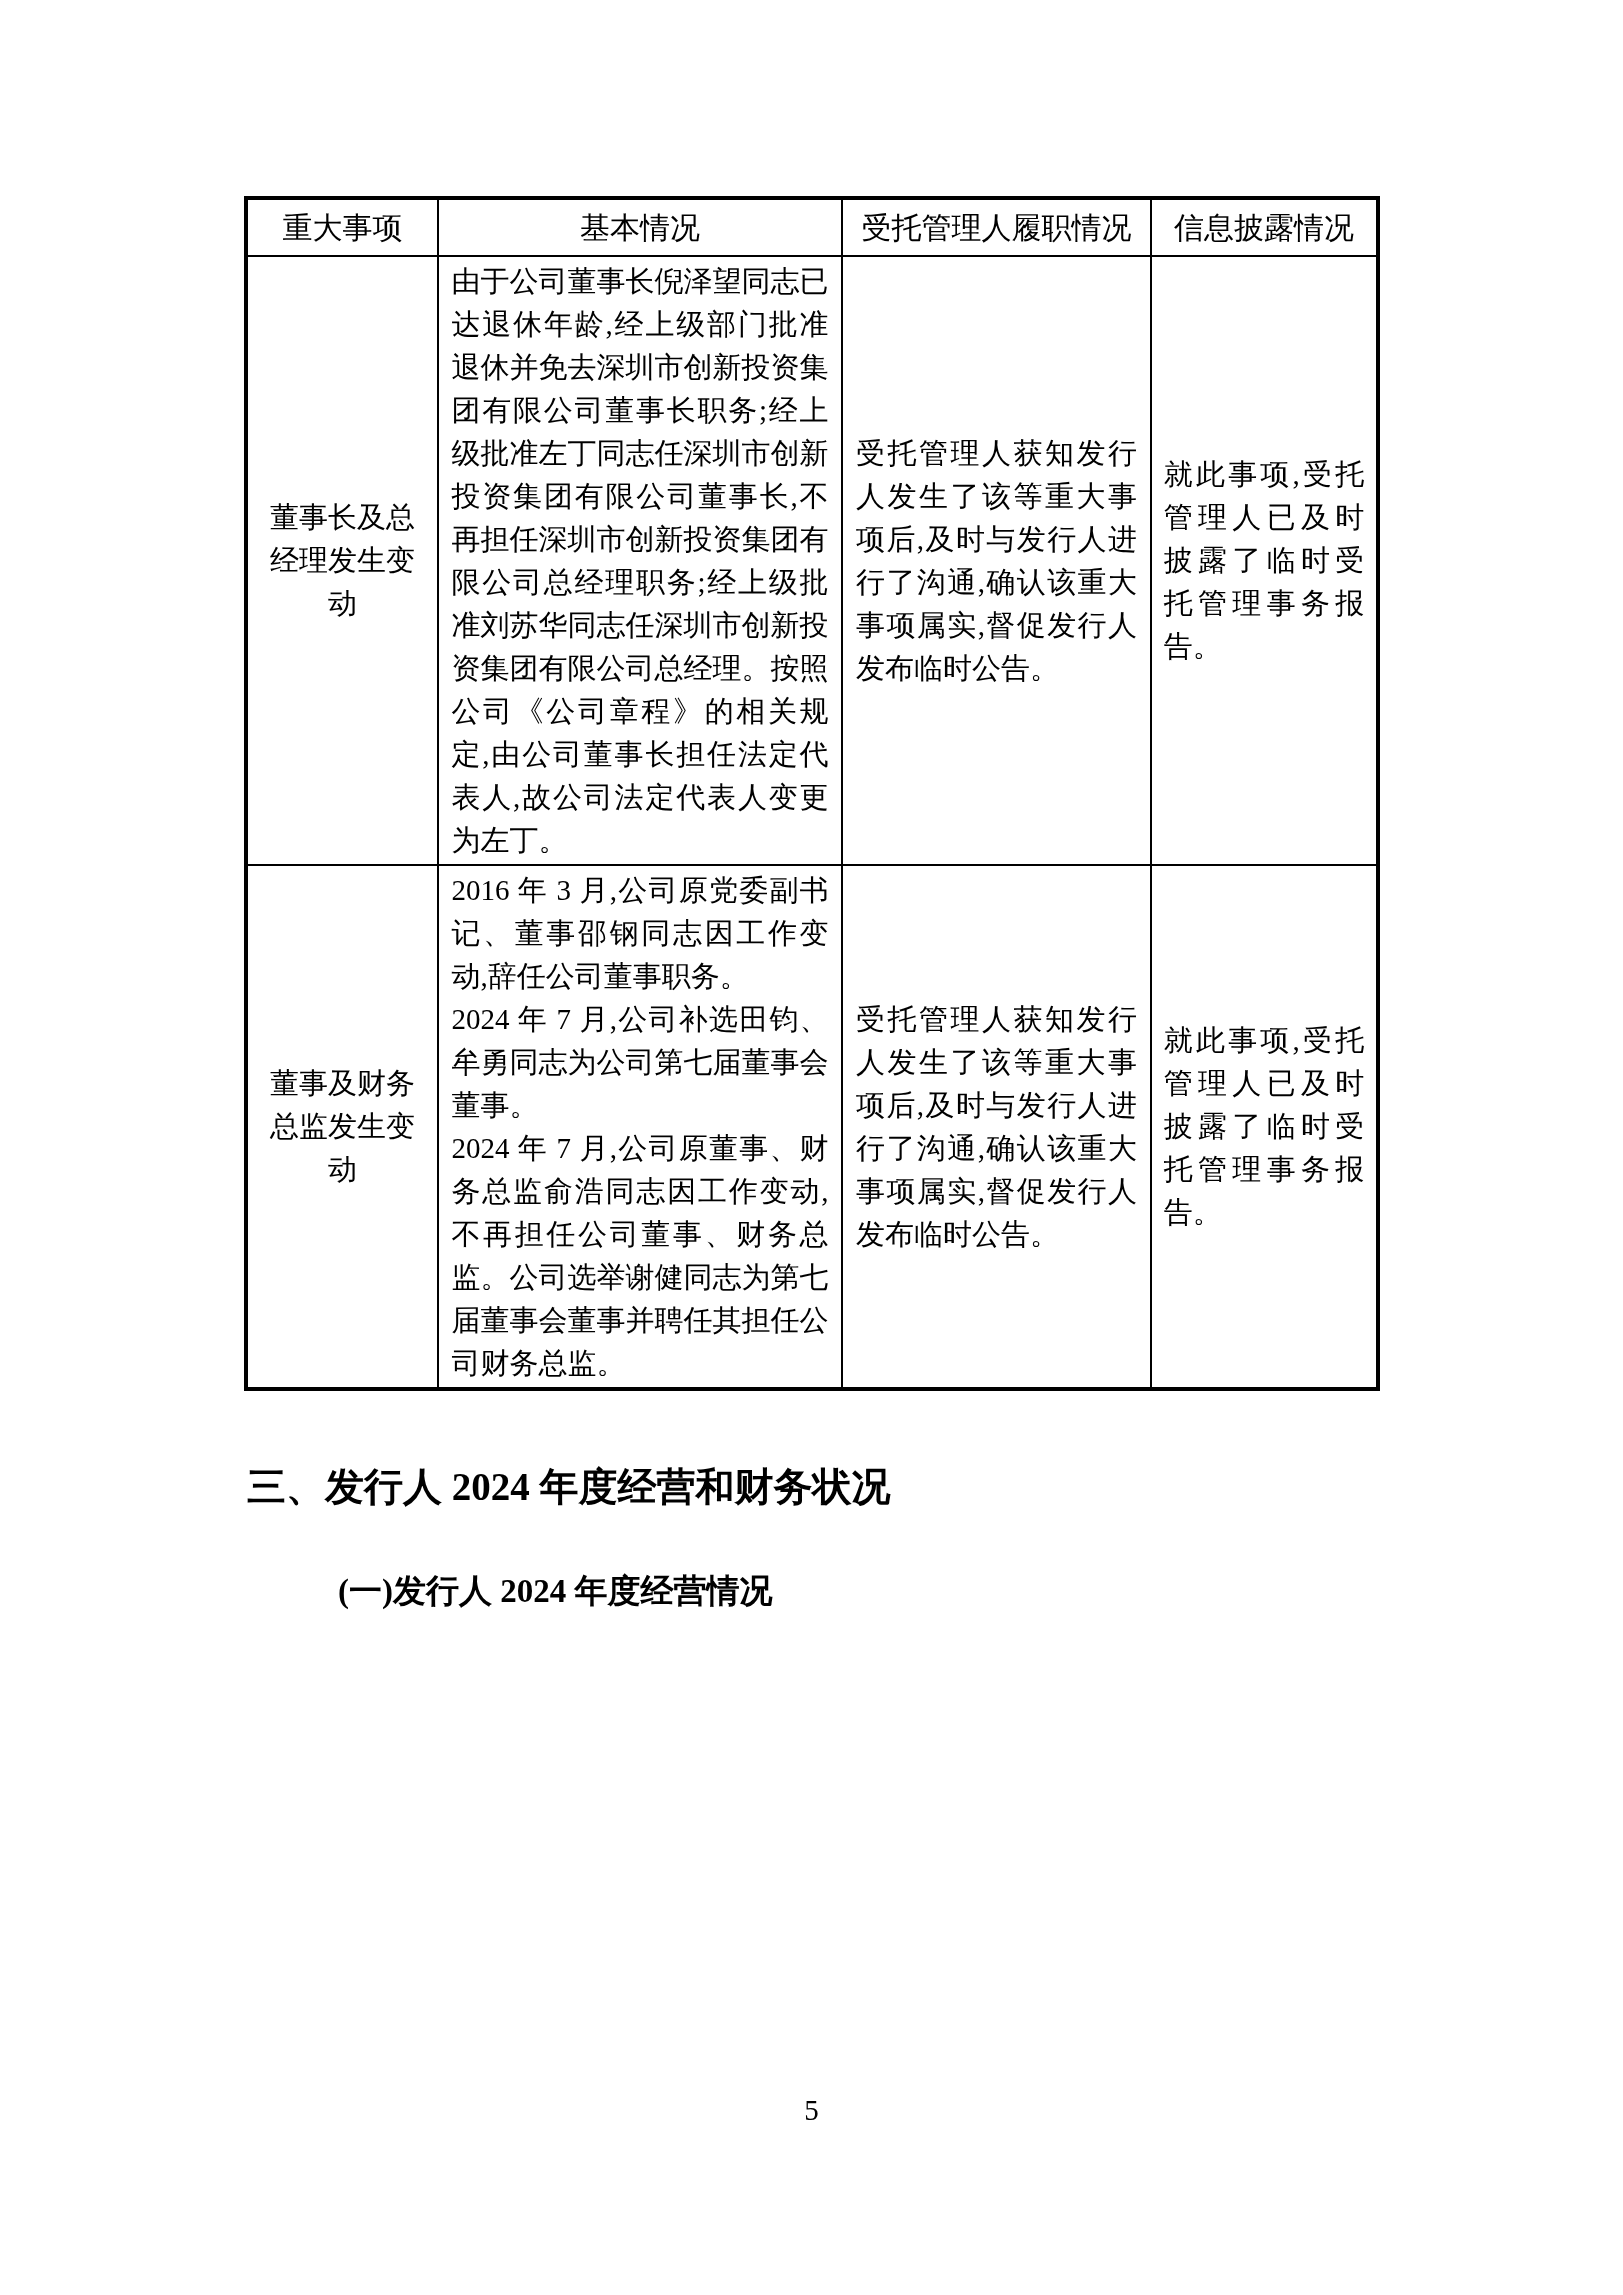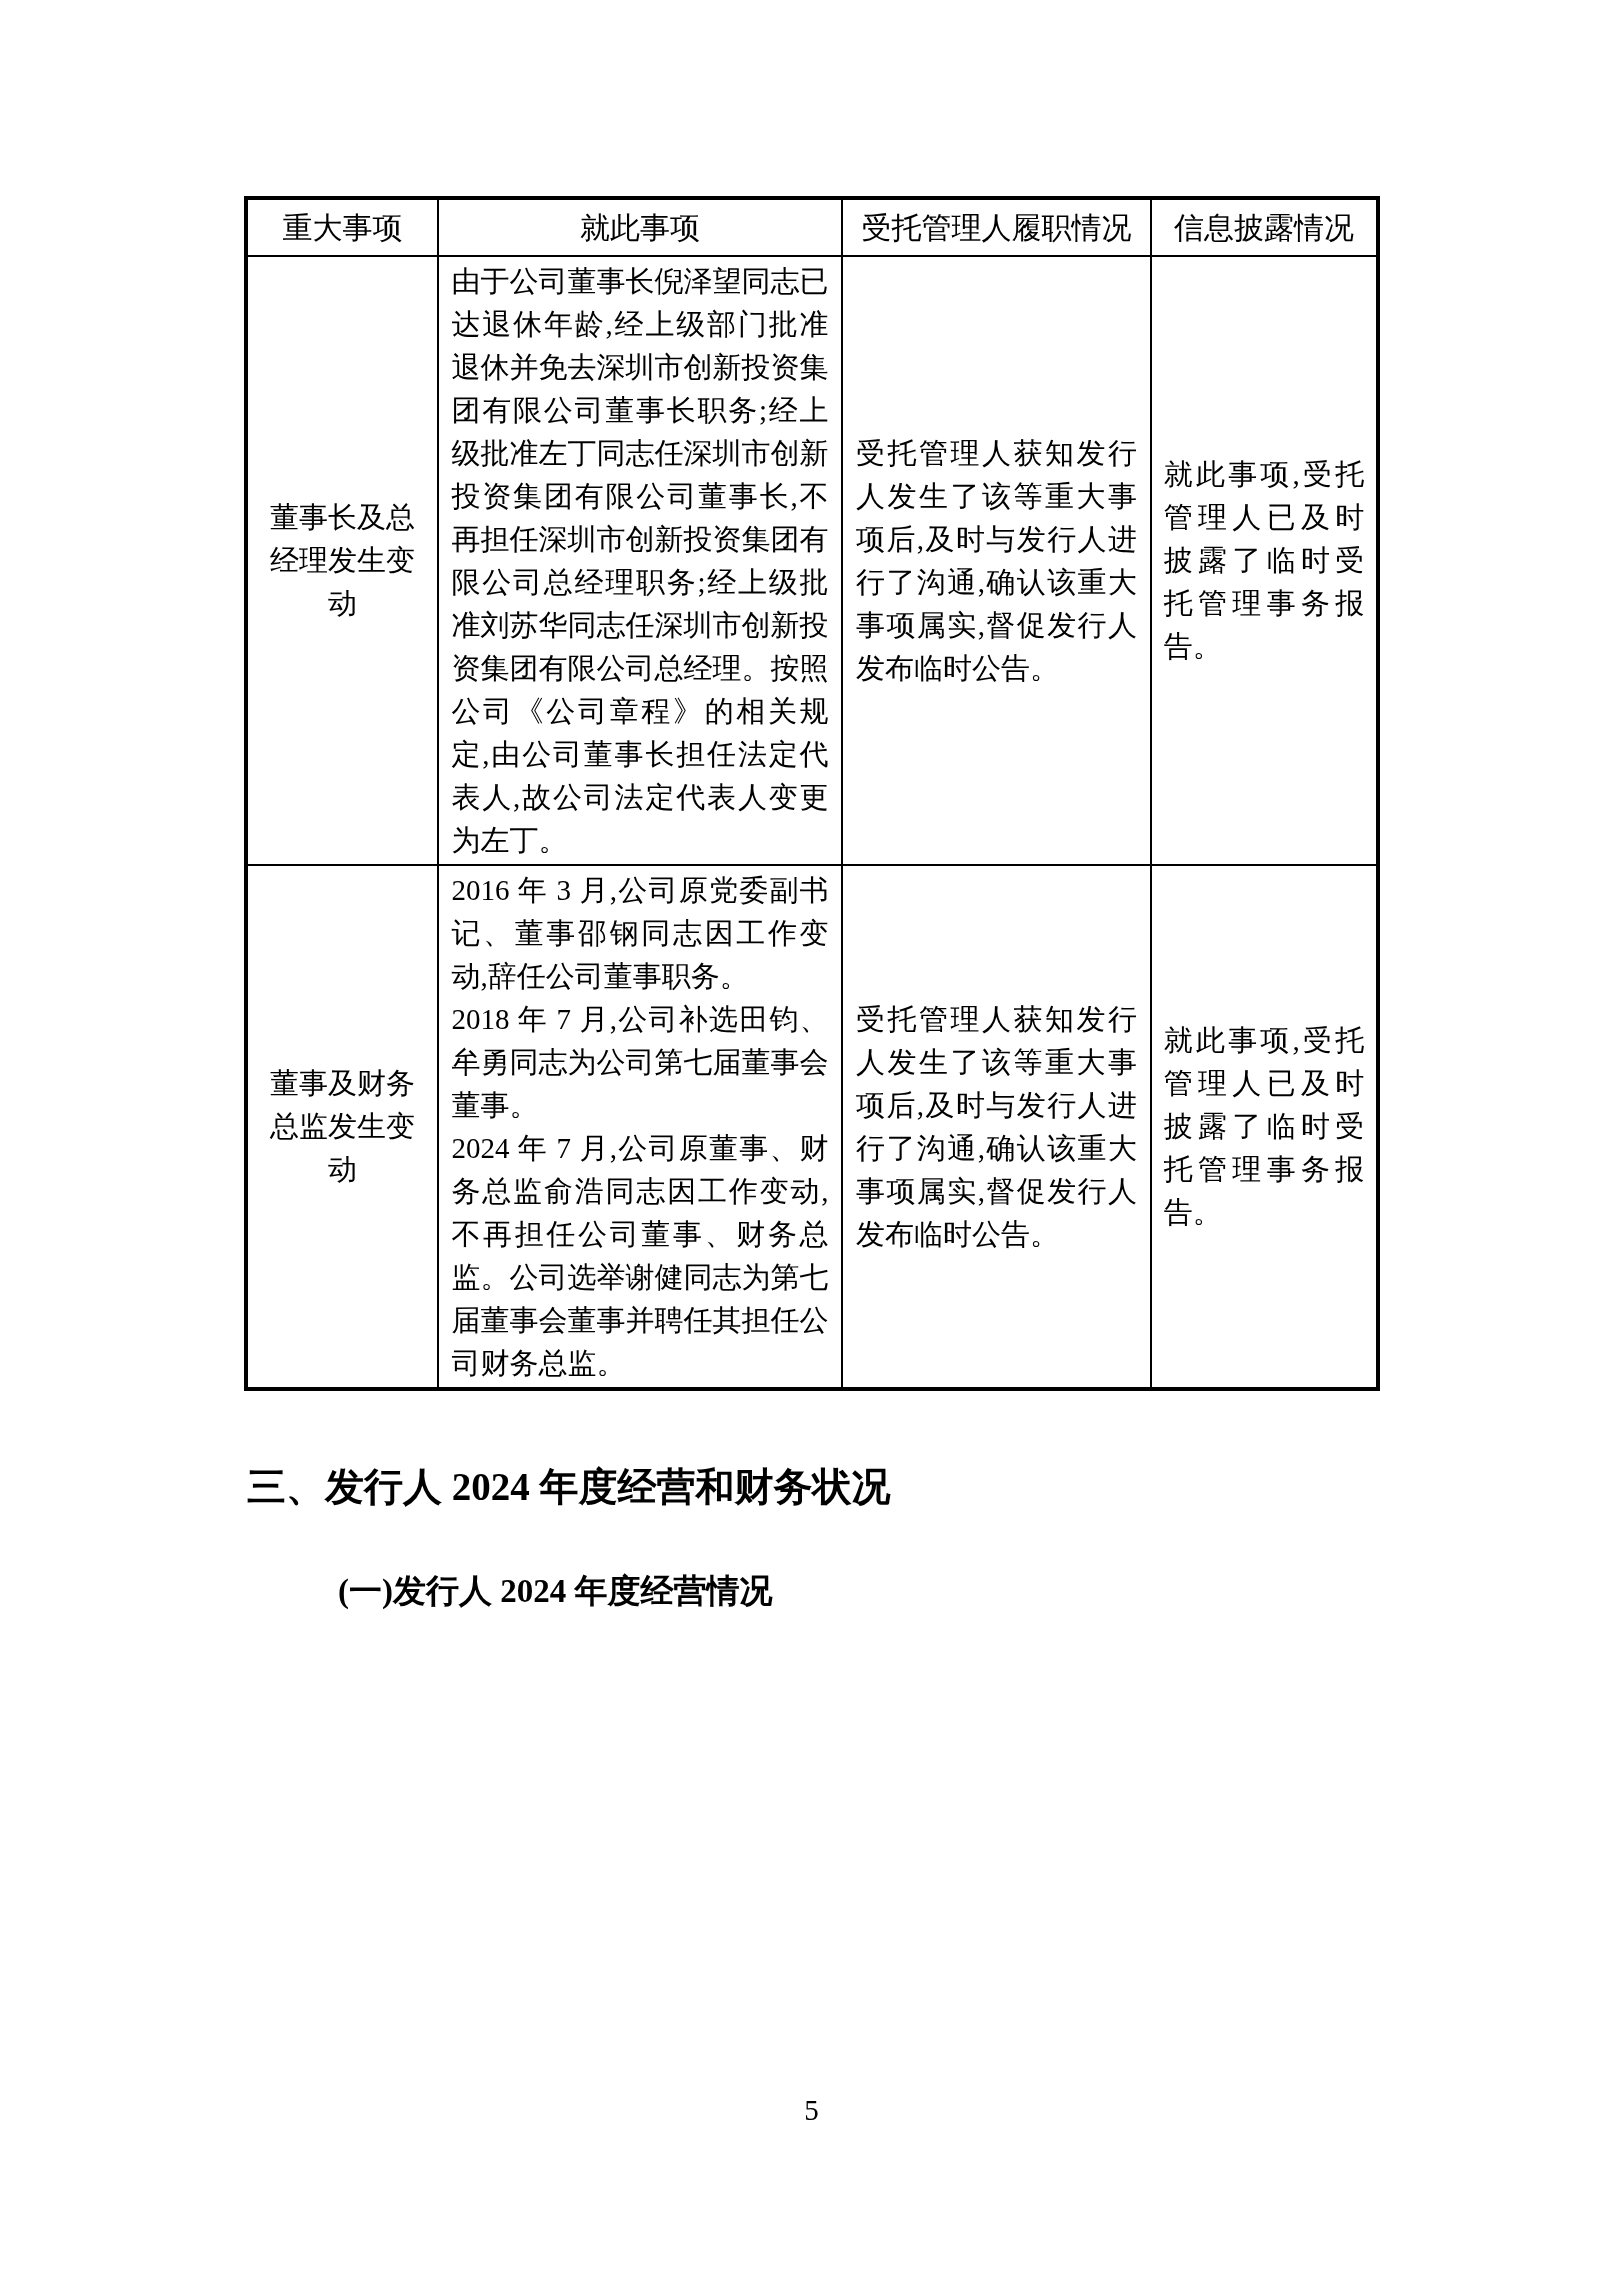--- a/index.html
+++ b/index.html
@@ -119,39 +119,39 @@
   <table class="events-table">
     <colgroup>
       <col style="width:192px">
       <col style="width:404px">
       <col style="width:309px">
       <col style="width:227px">
     </colgroup>
     <thead>
       <tr class="header-row">
         <th>重大事项</th>
-        <th>就此事项</th>
+        <th>基本情况</th>
         <th>受托管理人履职情况</th>
         <th>信息披露情况</th>
       </tr>
     </thead>
     <tbody>
       <tr class="row-1">
         <td class="c-item">董事长及总经理发生变动</td>
         <td class="c-basic">
           <p>由于公司董事长倪泽望同志已达退休年龄,经上级部门批准退休并免去深圳市创新投资集团有限公司董事长职务;经上级批准左丁同志任深圳市创新投资集团有限公司董事长,不再担任深圳市创新投资集团有限公司总经理职务;经上级批准刘苏华同志任深圳市创新投资集团有限公司总经理。按照公司《公司章程》的相关规定,由公司董事长担任法定代表人,故公司法定代表人变更为左丁。</p>
         </td>
         <td class="c-duty">受托管理人获知发行人发生了该等重大事项后,及时与发行人进行了沟通,确认该重大事项属实,督促发行人发布临时公告。</td>
         <td class="c-disc">就此事项,受托管理人已及时披露了临时受托管理事务报告。</td>
       </tr>
       <tr class="row-2">
         <td class="c-item">董事及财务总监发生变动</td>
         <td class="c-basic">
           <p>2016 年 3 月,公司原党委副书记、董事邵钢同志因工作变动,辞任公司董事职务。</p>
-          <p>2018 年 7 月,公司补选田钧、牟勇同志为公司第七届董事会董事。</p>
+          <p>2024 年 7 月,公司补选田钧、牟勇同志为公司第七届董事会董事。</p>
           <p>2024 年 7 月,公司原董事、财务总监俞浩同志因工作变动,不再担任公司董事、财务总监。公司选举谢健同志为第七届董事会董事并聘任其担任公司财务总监。</p>
         </td>
         <td class="c-duty">受托管理人获知发行人发生了该等重大事项后,及时与发行人进行了沟通,确认该重大事项属实,督促发行人发布临时公告。</td>
         <td class="c-disc">就此事项,受托管理人已及时披露了临时受托管理事务报告。</td>
       </tr>
     </tbody>
   </table>
 
   <h1 class="section-heading">三、发行人 2024 年度经营和财务状况</h1>
 

